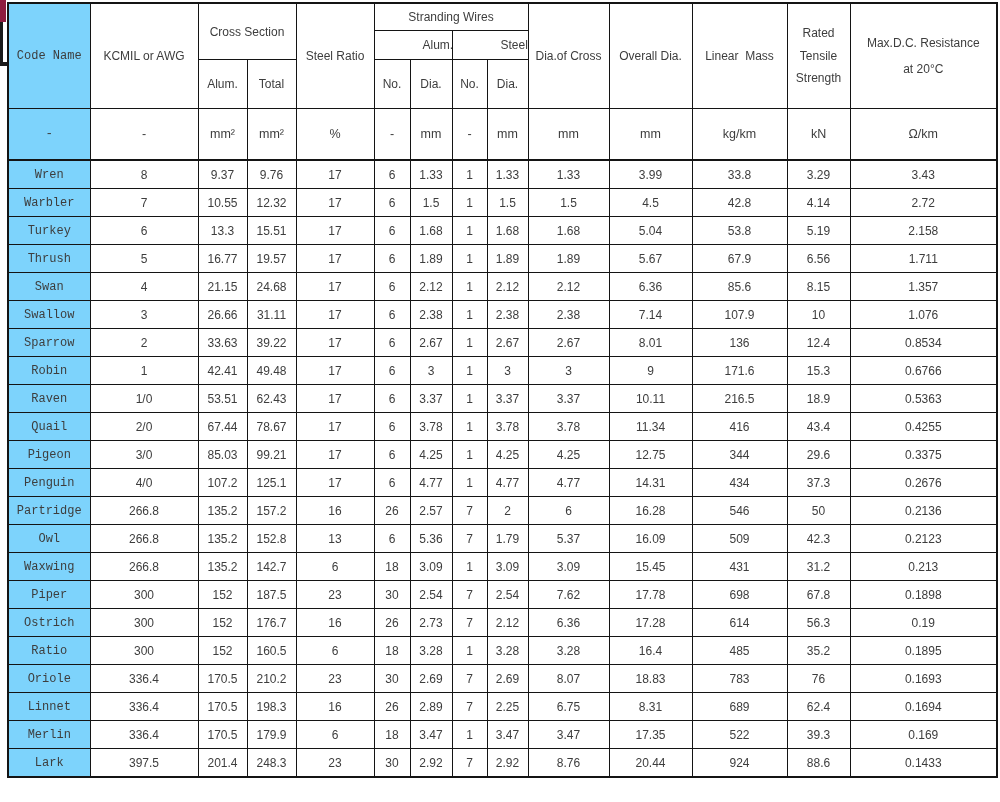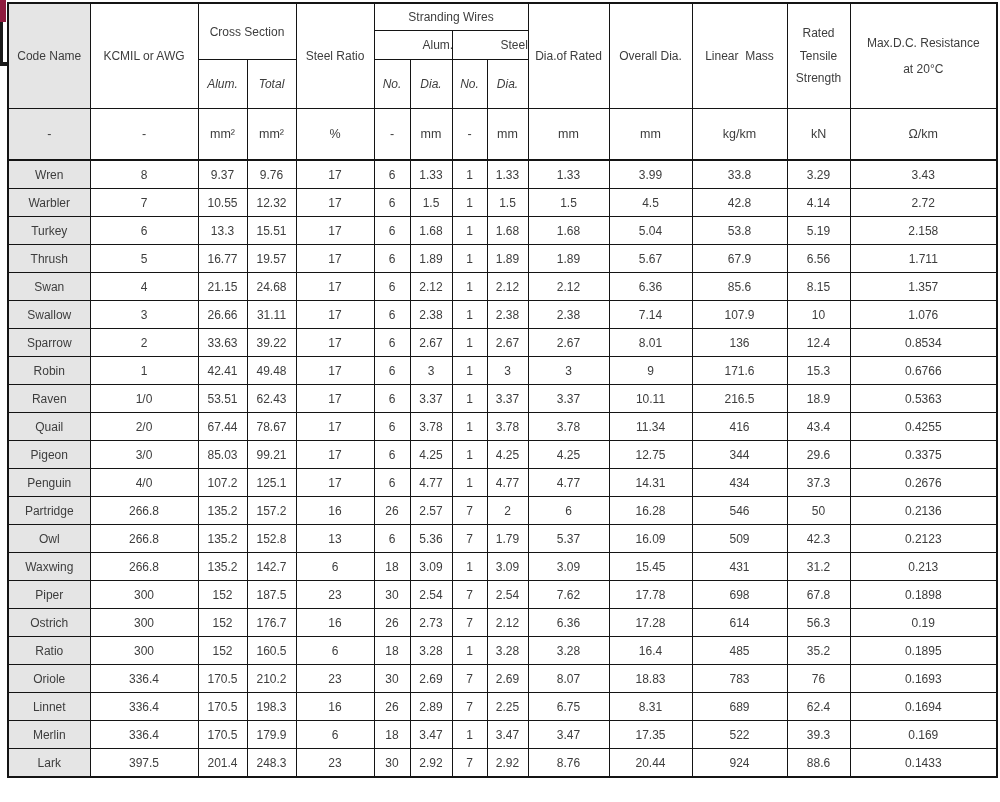--- a/index.html
+++ b/index.html
@@ -8,24 +8,24 @@
   .corner-strip{position:absolute;left:0;top:0;width:6px;height:22px;background:#8e1b3e;}
   .edge-bar{position:absolute;left:0;top:22px;width:3px;height:44px;background:#1a1a1a;}
   .edge-tick{position:absolute;left:0;top:62px;width:8px;height:4px;background:#1a1a1a;}
   table.spec{position:absolute;left:7px;top:2px;width:990px;
              border-collapse:collapse;table-layout:fixed;
              border:2px solid #141414;}
   th,td{border:1px solid #141414;text-align:center;vertical-align:middle;
         font-weight:normal;font-size:12px;padding:0;overflow:hidden;
         white-space:nowrap;background:#ffffff;color:#3d3d3d;}
   thead th{font-size:12px;}
-  .rowhead{background:#e5e5e5;}
+  .rowhead{background:#7dd3fc;font-family:Liberation Mono, monospace;}
   tr.h1 th{height:26px;}
   tr.h2 th{height:28px;padding-left:48px;}
-  tr.h3 th{height:48px;font-style:italic;}
+  tr.h3 th{height:48px;}
   tr.units td{height:50px;border-bottom:2px solid #141414;font-size:12.5px;}
   tbody tr.datarow td{height:27px;}
   .ml span{display:block;line-height:1.9;}
   .ml2 span{display:block;line-height:2.2;}
 </style>
 </head>
 <body>
 
 <div class="corner-strip"></div>
 <div class="edge-bar"></div>
@@ -48,21 +48,21 @@
     <col style="width:63px">
       <col style="width:147px">
   </colgroup>
   <thead>
     <tr class="h1">
       <th rowspan="3" class="rowhead">Code Name</th>
       <th rowspan="3">KCMIL or AWG</th>
       <th colspan="2" rowspan="2">Cross Section</th>
       <th rowspan="3">Steel Ratio</th>
       <th colspan="4">Stranding Wires</th>
-      <th rowspan="3">Dia.of Rated</th>
+      <th rowspan="3">Dia.of Cross</th>
       <th rowspan="3">Overall Dia.</th>
       <th rowspan="3">Linear&nbsp; Mass</th>
       <th rowspan="3" class="ml">
         <span>Rated</span>
         <span>Tensile</span>
         <span>Strength</span>
       </th>
       <th rowspan="3" class="ml2">
         <span>Max.D.C. Resistance</span>
         <span>at 20°C</span>

